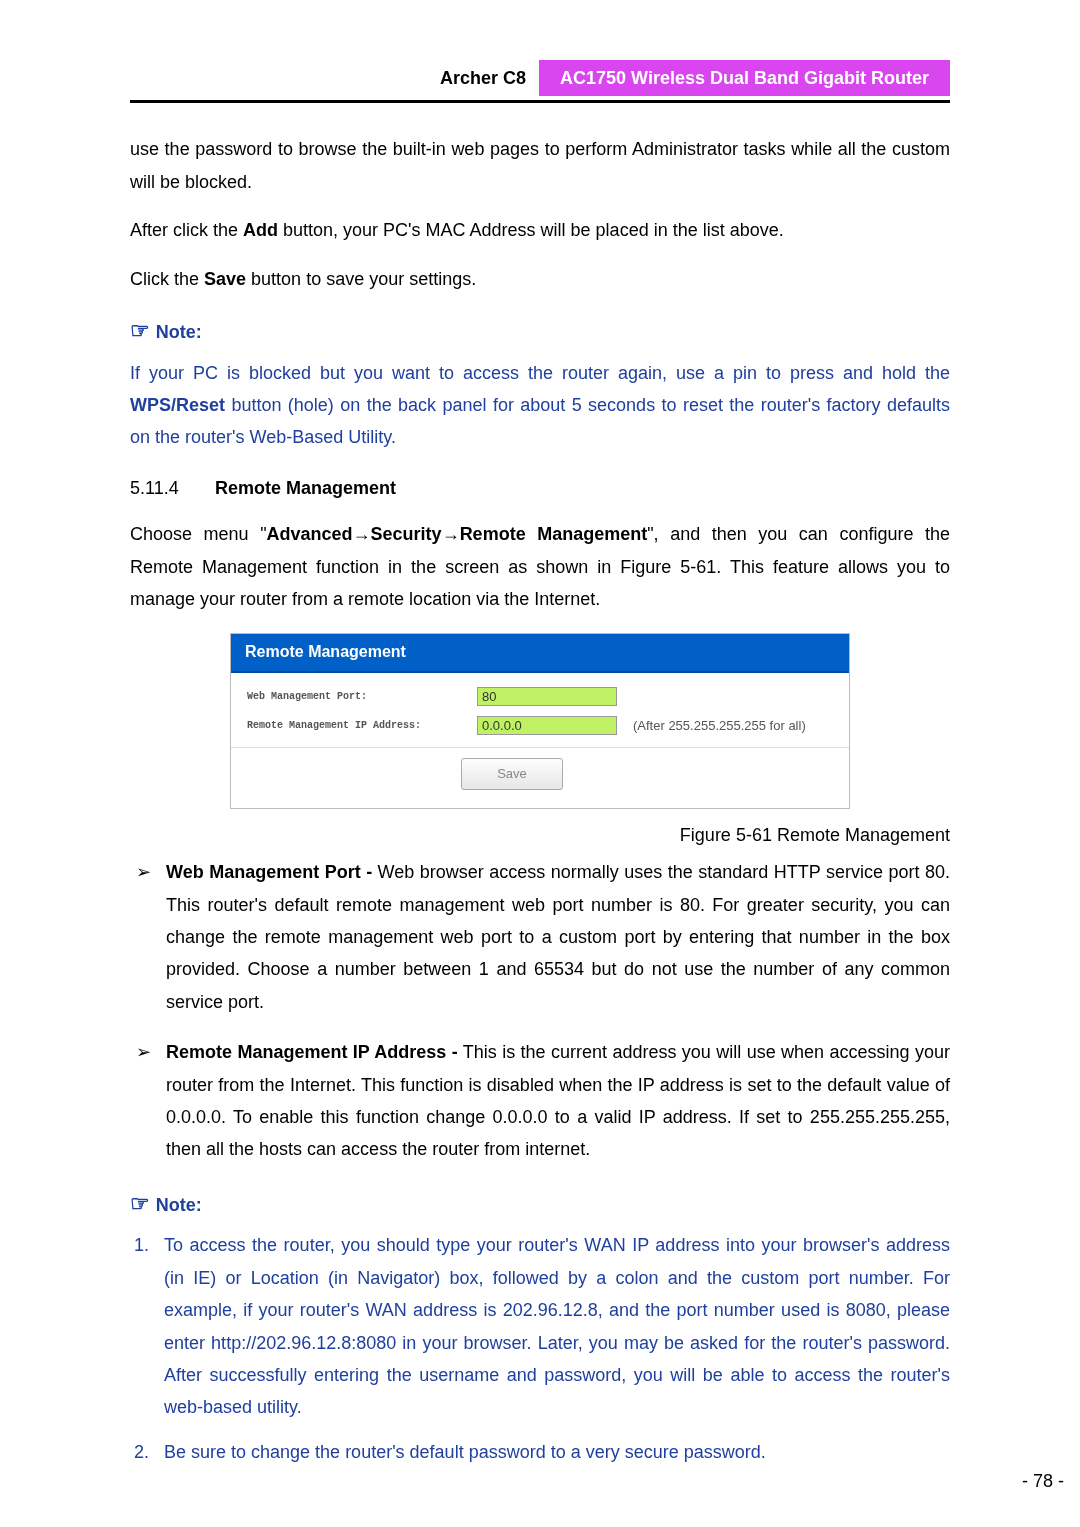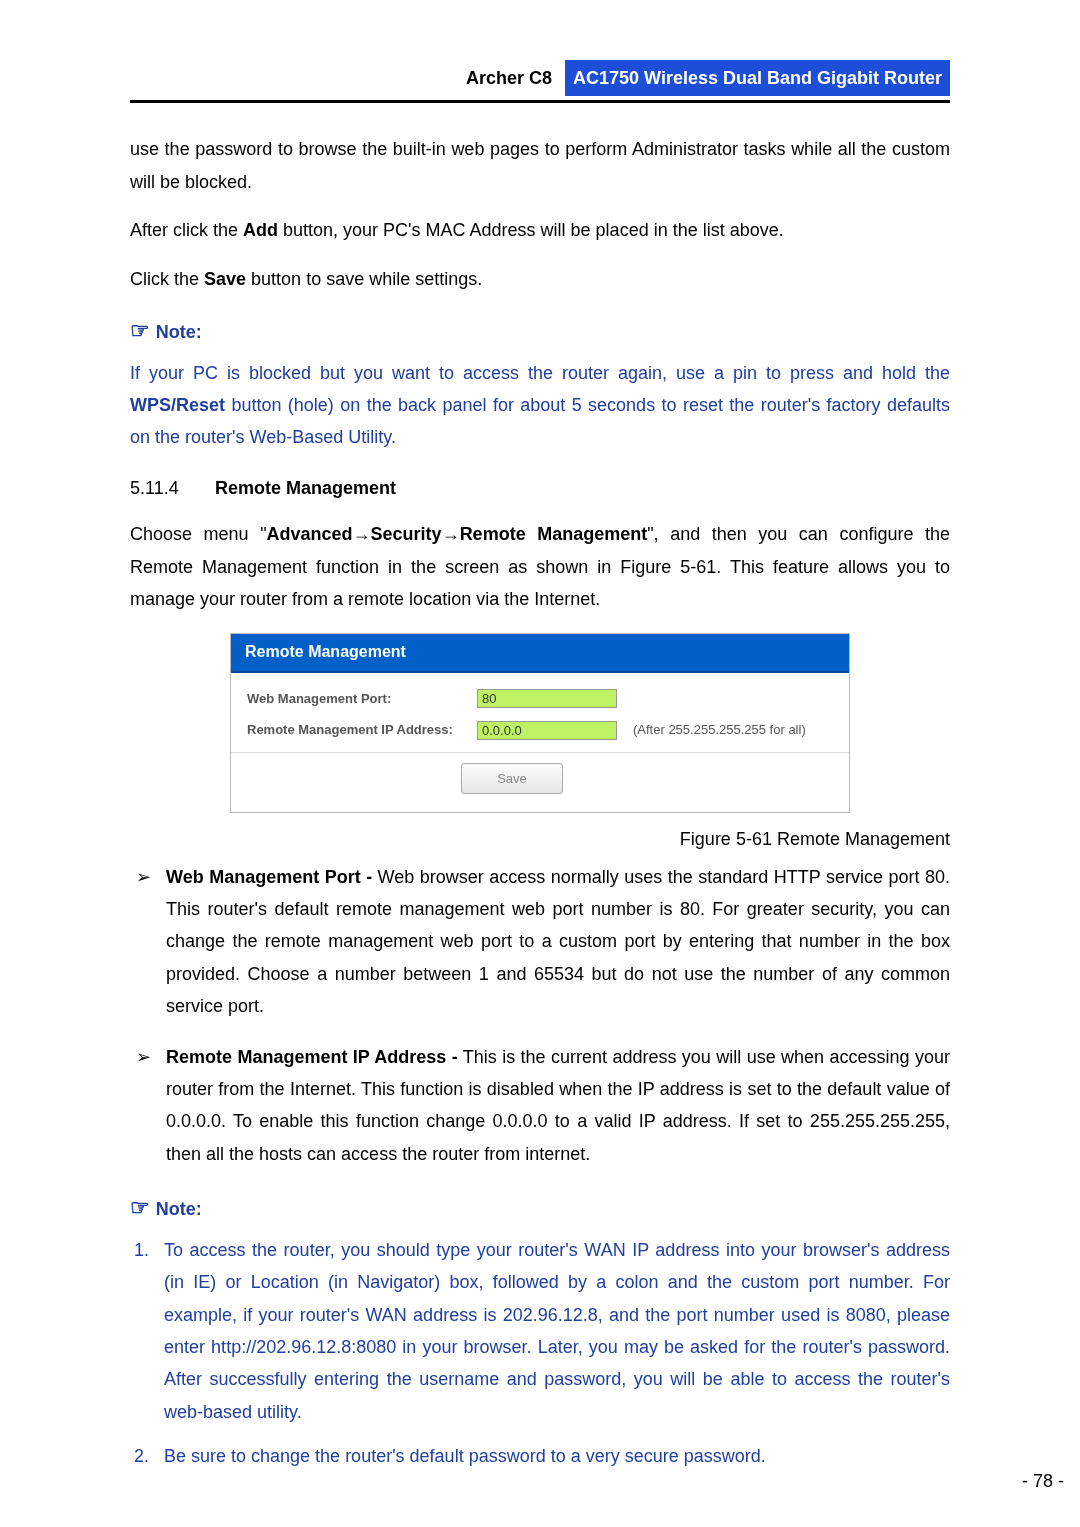--- a/index.html
+++ b/index.html
@@ -22,24 +22,24 @@
   .header-row {
     text-align: right;
     margin-bottom: 4px;
   }
   .header-model {
     font-weight: bold;
     display: inline-block;
   }
   .header-router {
     display: inline-block;
-    background: #1d4ed8;
+    background: #d946ef;
     color: #fff;
     font-weight: bold;
-    padding: 2px 8px;
+    padding: 2px 21px;
     margin-left: 8px;
   }
   .header-rule {
     border-bottom: 3px solid #000;
     margin-bottom: 30px;
   }
   .justify {
     text-align: justify;
   }
   .para {
@@ -95,21 +95,22 @@
   }
   .panel-row {
     display: flex;
     align-items: center;
     margin-bottom: 8px;
   }
   .panel-label {
     width: 230px;
     font-weight: bold;
     color: #555;
-    font-size: 13px;
+    font-size: 10px;
+    font-family: Liberation Mono, monospace;
   }
   .panel-input {
     width: 130px;
     border: 1px solid #999;
     padding: 1px 4px;
     font-size: 13px;
     color: #333;
     background: #bef264;
   }
   .panel-hint {
@@ -183,21 +184,21 @@
   </div>
   <div class="header-rule"></div>
 
   <p class="para justify">use the password to browse the built-in web pages to perform Administrator tasks while all the custom will be blocked.</p>
 
   <p class="para justify">
     <span>After click the </span><b>Add</b><span> button, your PC's MAC Address will be placed in the list above.</span>
   </p>
 
   <p class="para justify">
-    <span>Click the </span><b>Save</b><span> button to save while settings.</span>
+    <span>Click the </span><b>Save</b><span> button to save your settings.</span>
   </p>
 
   <div class="note-head">
     <span class="hand">☞</span><span>Note:</span>
   </div>
   <p class="para note-body">
     <span>If your PC is blocked but you want to access the router again, use a pin to press and hold the </span><b>WPS/Reset</b><span> button (hole) on the back panel for about 5 seconds to reset the router's factory defaults on the router's Web-Based Utility.</span>
   </p>
 
   <div class="section-row">

